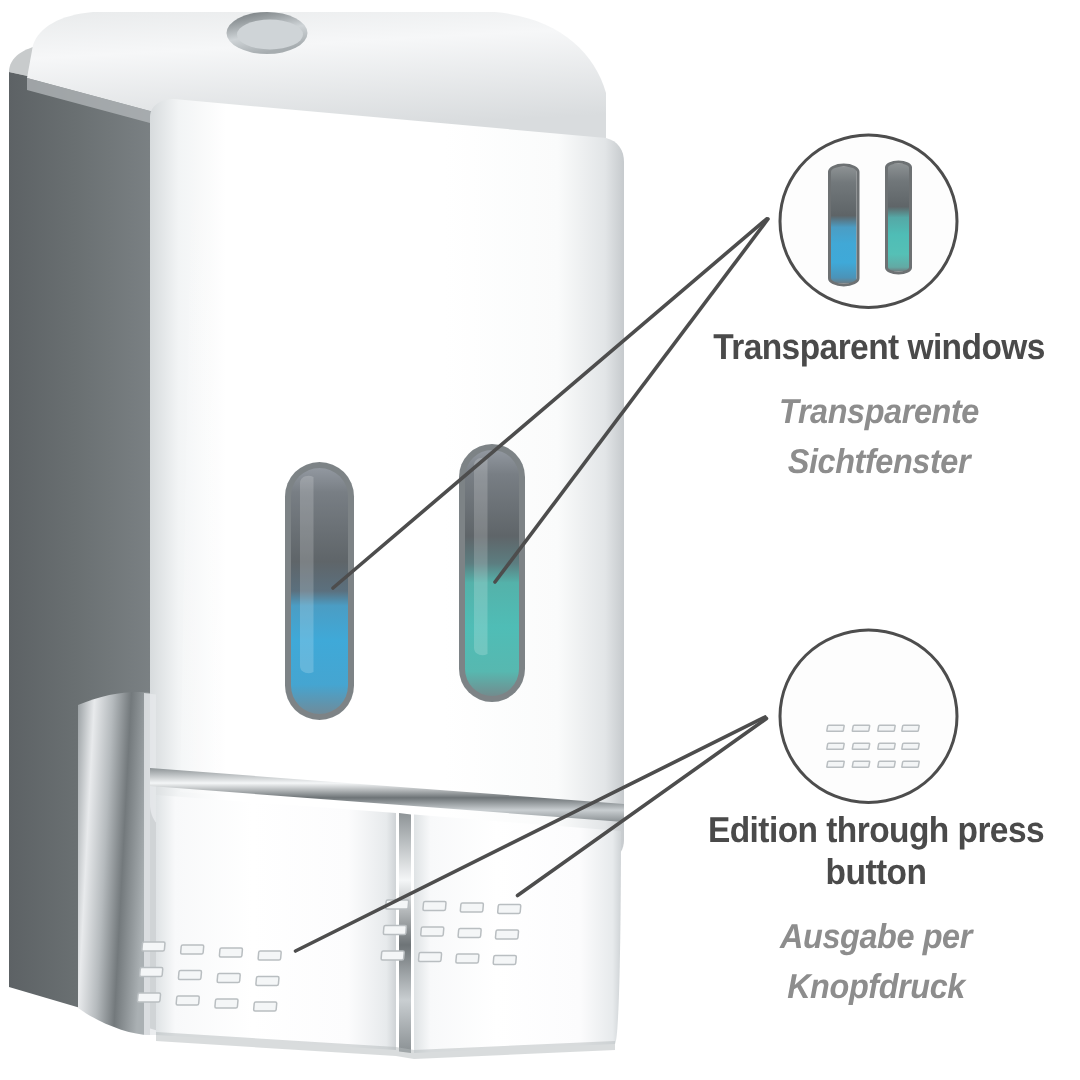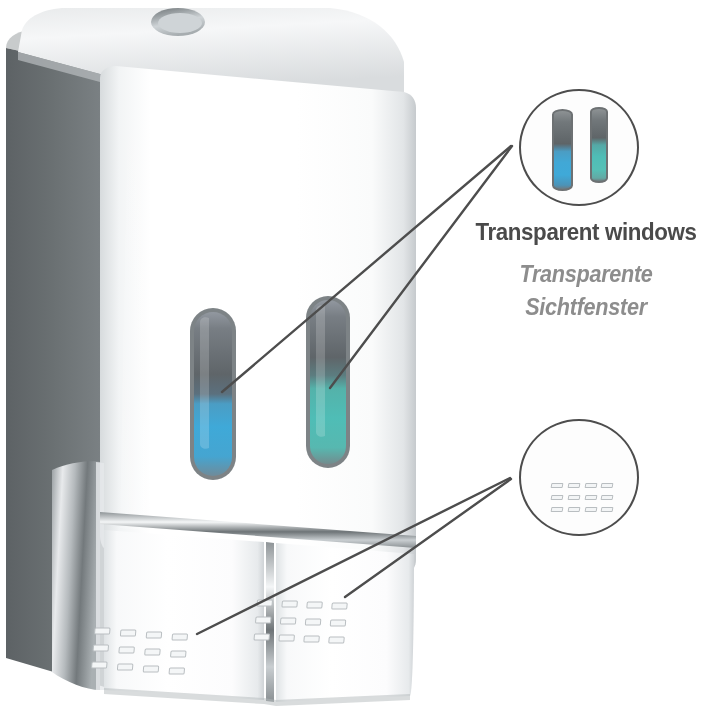--- a/index.html
+++ b/index.html
@@ -332,14 +332,24 @@
       <div class="dash"></div>
       <div class="dash"></div>
       <div class="dash"></div>
       <div class="dash"></div>
       <div class="dash"></div>
       <div class="dash"></div>
       <div class="dash"></div>
     </div>
   </div>
 
+  <div class="text-block" id="text-button">
+    <div class="headline">
+      <div>Edition through press</div>
+      <div>button</div>
+    </div>
+    <div class="subline">
+      <div>Ausgabe per</div>
+      <div>Knopfdruck</div>
+    </div>
+  </div>
 
 </div>
 
 </body></html>

